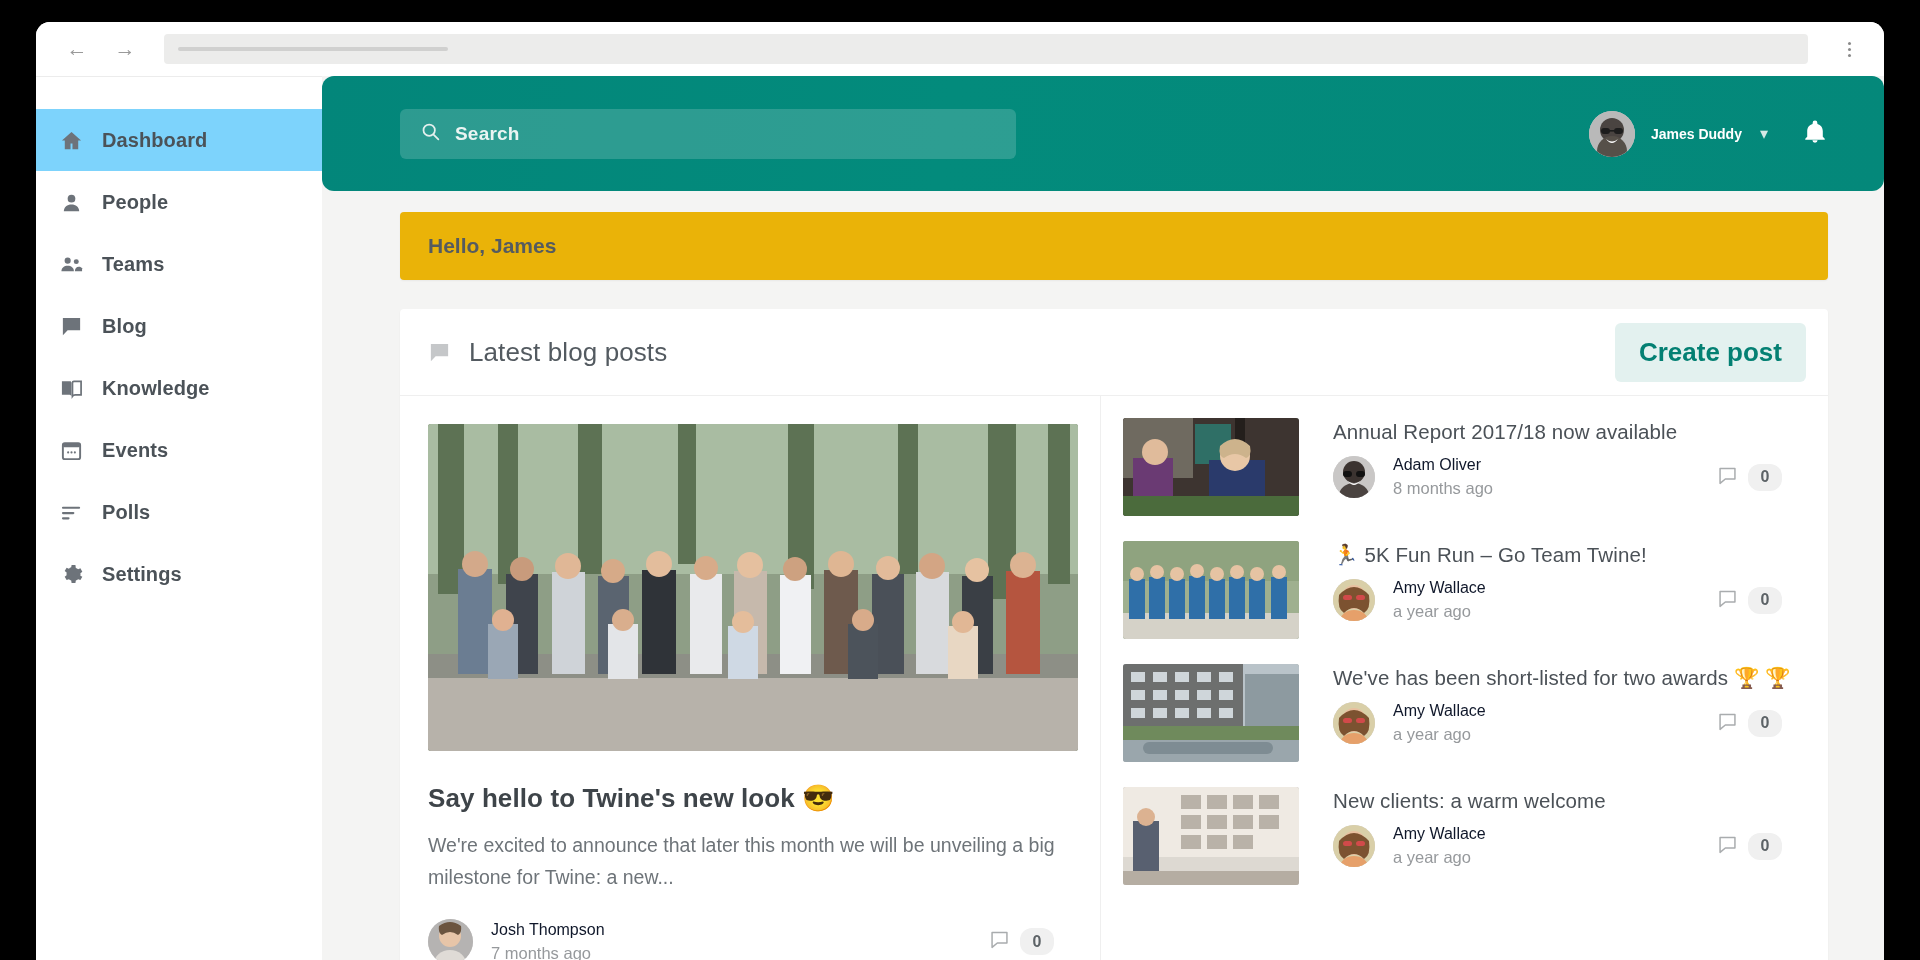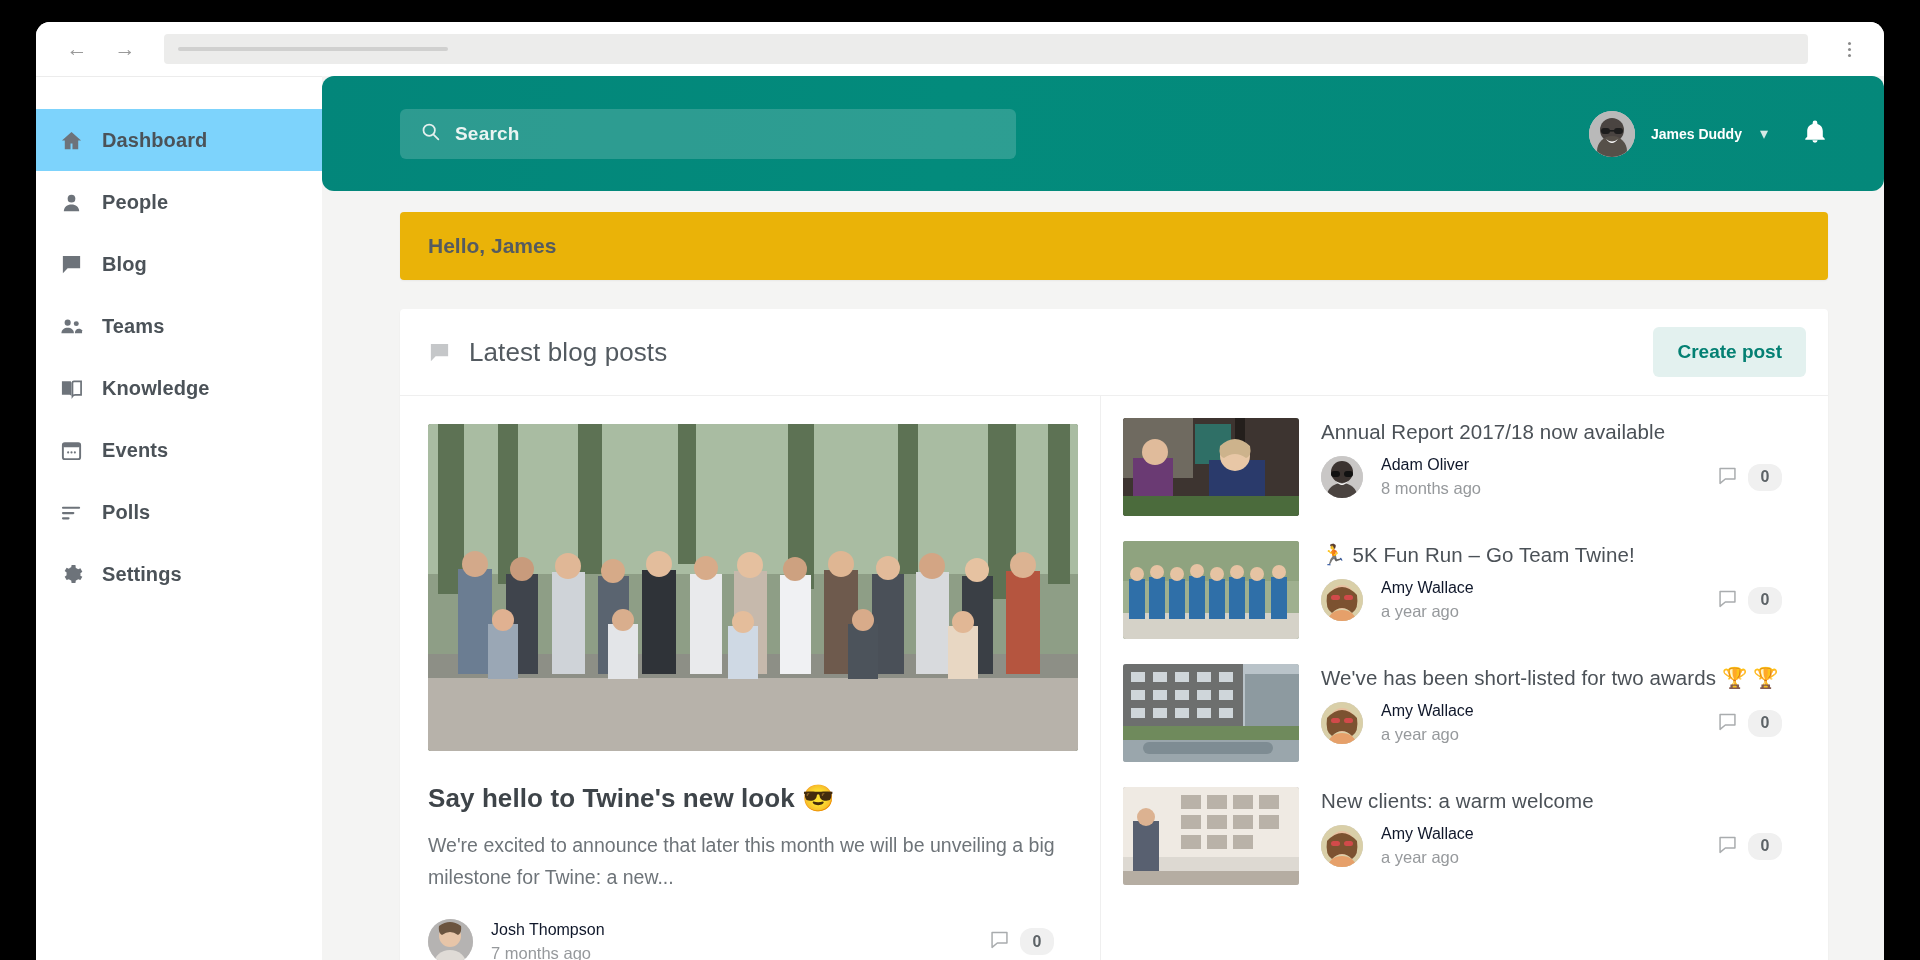--- a/index.html
+++ b/index.html
@@ -100,21 +100,21 @@
     height: 86px; flex: 0 0 86px; display: flex; align-items: center;
     padding: 0 22px 0 28px;
     justify-content: center;
   }
   .card-head-ico { margin-right: 18px; display: flex; }
   .card-head-ico svg { width: 23px; height: 23px; fill: #c5c7c9; }
   .card-title { font-size: 26px; color: #535a60; font-weight: normal; letter-spacing: .1px; }
   .create-btn {
     margin-left: auto; background: #e3f1ef; color: #048073;
     border: none; border-radius: 6px; padding: 14px 24px;
-    font-size: 19px; font-weight: bold; cursor: pointer;
+    font-size: 26px; font-weight: bold; cursor: pointer;
     font-family: "Liberation Sans", sans-serif;
   }
 
   .card-body { display: flex; flex: 1; min-height: 0; }
   .feature { width: 700px; flex: 0 0 700px; border-top: 1px solid #efefef; padding: 28px 28px 0 28px; }
   .feature-img {
     width: 650px; height: 327px; border-radius: 3px; overflow: hidden;
     background: #7d8a6c; position: relative;
   }
   .feature-img svg { width: 100%; height: 100%; display: block; }
@@ -129,21 +129,21 @@
   .comments { margin-left: auto; display: flex; align-items: center; gap: 10px; padding-right: 18px;}
   .comments svg { width: 21px; height: 21px; stroke: #a9acae; fill: none; stroke-width: 1.7; }
   .cbadge {
     background: #f0f0f0; color: #5c6266; border-radius: 12px;
     min-width: 34px; height: 27px; display: flex; align-items: center; justify-content: center;
     font-size: 16px; font-weight: bold; padding: 0 9px;
   }
 
   .side-list { flex: 1; border-left: 1px solid #efefef; border-top: 1px solid #efefef; display: flex; flex-direction: column; min-width: 0;}
   .posts { padding: 22px 28px 0 22px; flex: 1; }
-  .post { display: flex; gap: 22px; margin-bottom: 25px; cursor: pointer; }
+  .post { display: flex; gap: 34px; margin-bottom: 25px; cursor: pointer; }
   .thumb { width: 176px; height: 98px; flex: 0 0 176px; border-radius: 3px; overflow: hidden; background: #9aa39a; }
   .thumb svg { width: 100%; height: 100%; display: block; }
   .post-main { flex: 1; min-width: 0; padding-top: 2px; }
   .post-title { font-size: 20.5px; color: #4b5157; letter-spacing: .1px; }
   .post-foot { display: flex; align-items: center; margin-top: 12px; }
   .post-foot .av-sm { width: 42px; height: 42px; flex: 0 0 42px; }
 </style>
 </head>
 <body>
 
@@ -183,36 +183,36 @@
               <circle cx="12" cy="8" r="4"></circle>
               <path d="M4 21c0-4.4 3.6-7 8-7s8 2.6 8 7z"></path>
             </svg>
         </span>
         <span>People</span>
       </div>
 
       <div class="nav-item">
         <span class="nav-ico">
           <svg viewBox="0 0 24 24">
-              <path d="M3 3h18v13H8l-5 5z"></path>
-            </svg>
-        </span>
-        <span>Blog</span>
-      </div>
-
-      <div class="nav-item">
-        <span class="nav-ico">
-          <svg viewBox="0 0 24 24">
               <circle cx="8" cy="8" r="3.2"></circle>
               <circle cx="17" cy="9" r="2.6"></circle>
               <path d="M1.5 19c0-3.6 2.9-5.6 6.5-5.6s6.5 2 6.5 5.6z"></path>
               <path d="M15.5 19c0-2.6 1.6-4.6 4.2-4.6 1.5 0 2.8.6 3.3 1.6V19z"></path>
             </svg>
         </span>
         <span>Teams</span>
+      </div>
+
+      <div class="nav-item">
+        <span class="nav-ico">
+          <svg viewBox="0 0 24 24">
+              <path d="M3 3h18v13H8l-5 5z"></path>
+            </svg>
+        </span>
+        <span>Blog</span>
       </div>
 
       <div class="nav-item">
         <span class="nav-ico">
           <svg viewBox="0 0 24 24">
               <path d="M2 4.5h8.4c.9 0 1.6.7 1.6 1.6V20c-.6-.9-1.6-1.4-2.8-1.4H2z"></path>
               <path d="M22 4.5h-7.4c-.9 0-1.6.7-1.6 1.6V20c.6-.9 1.6-1.4 2.8-1.4H22z" fill="none" stroke="#6d737a" stroke-width="1.8"></path>
             </svg>
         </span>
         <span>Knowledge</span>

